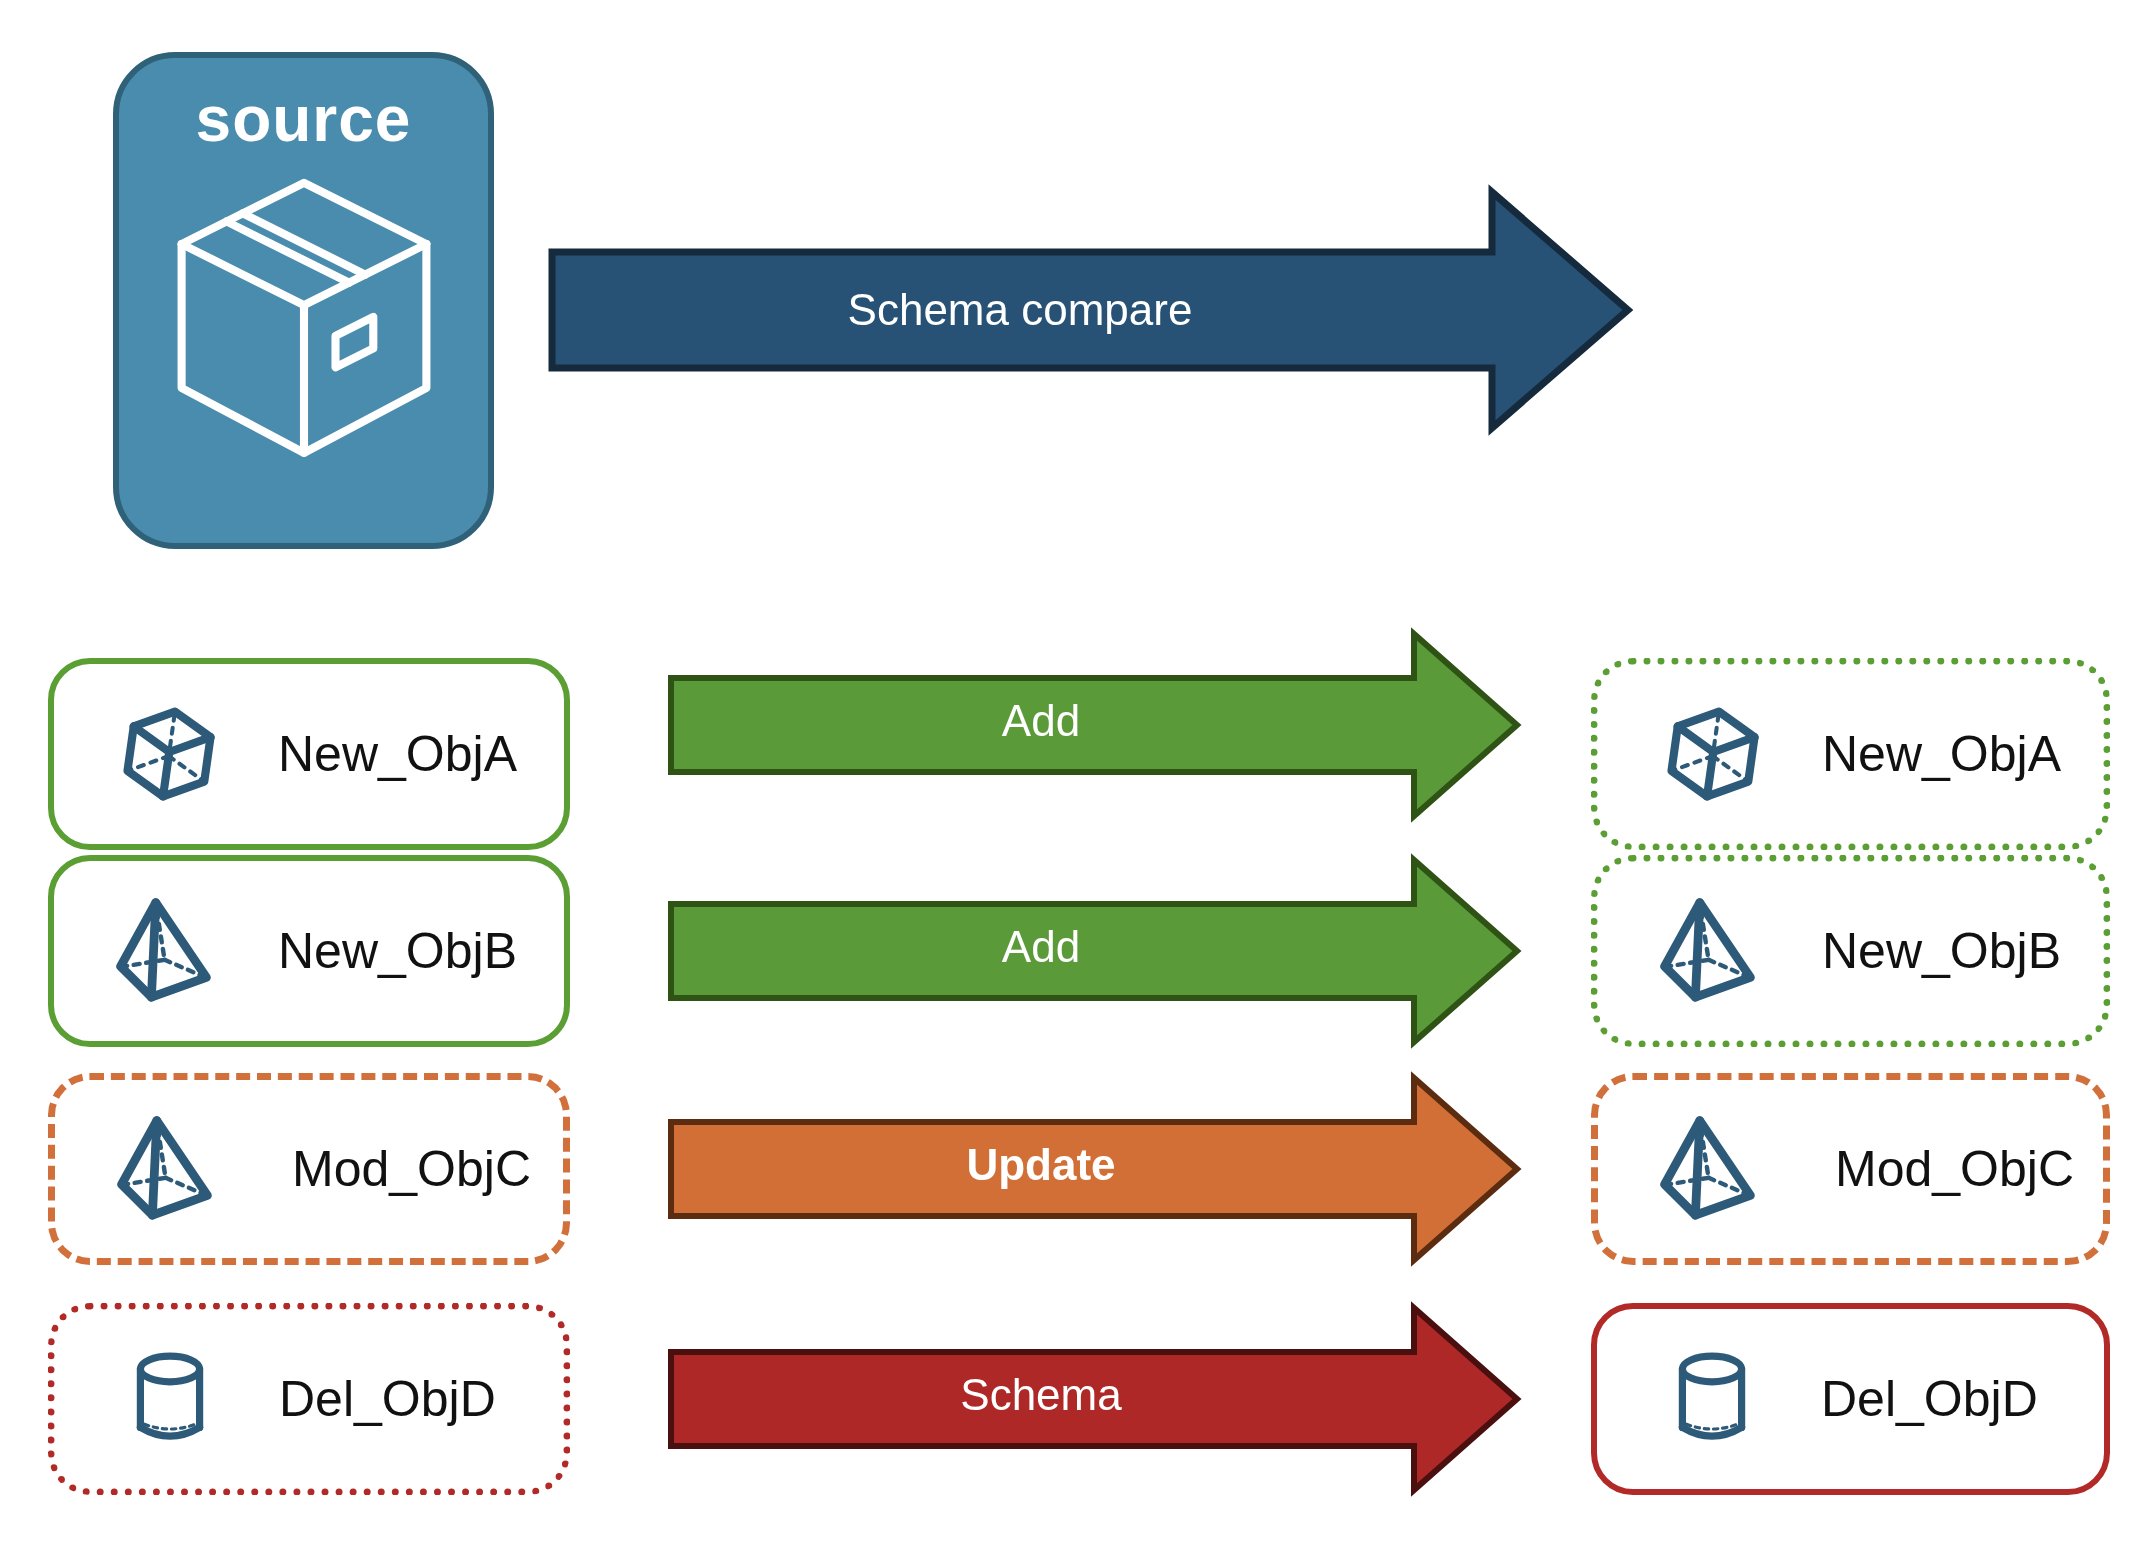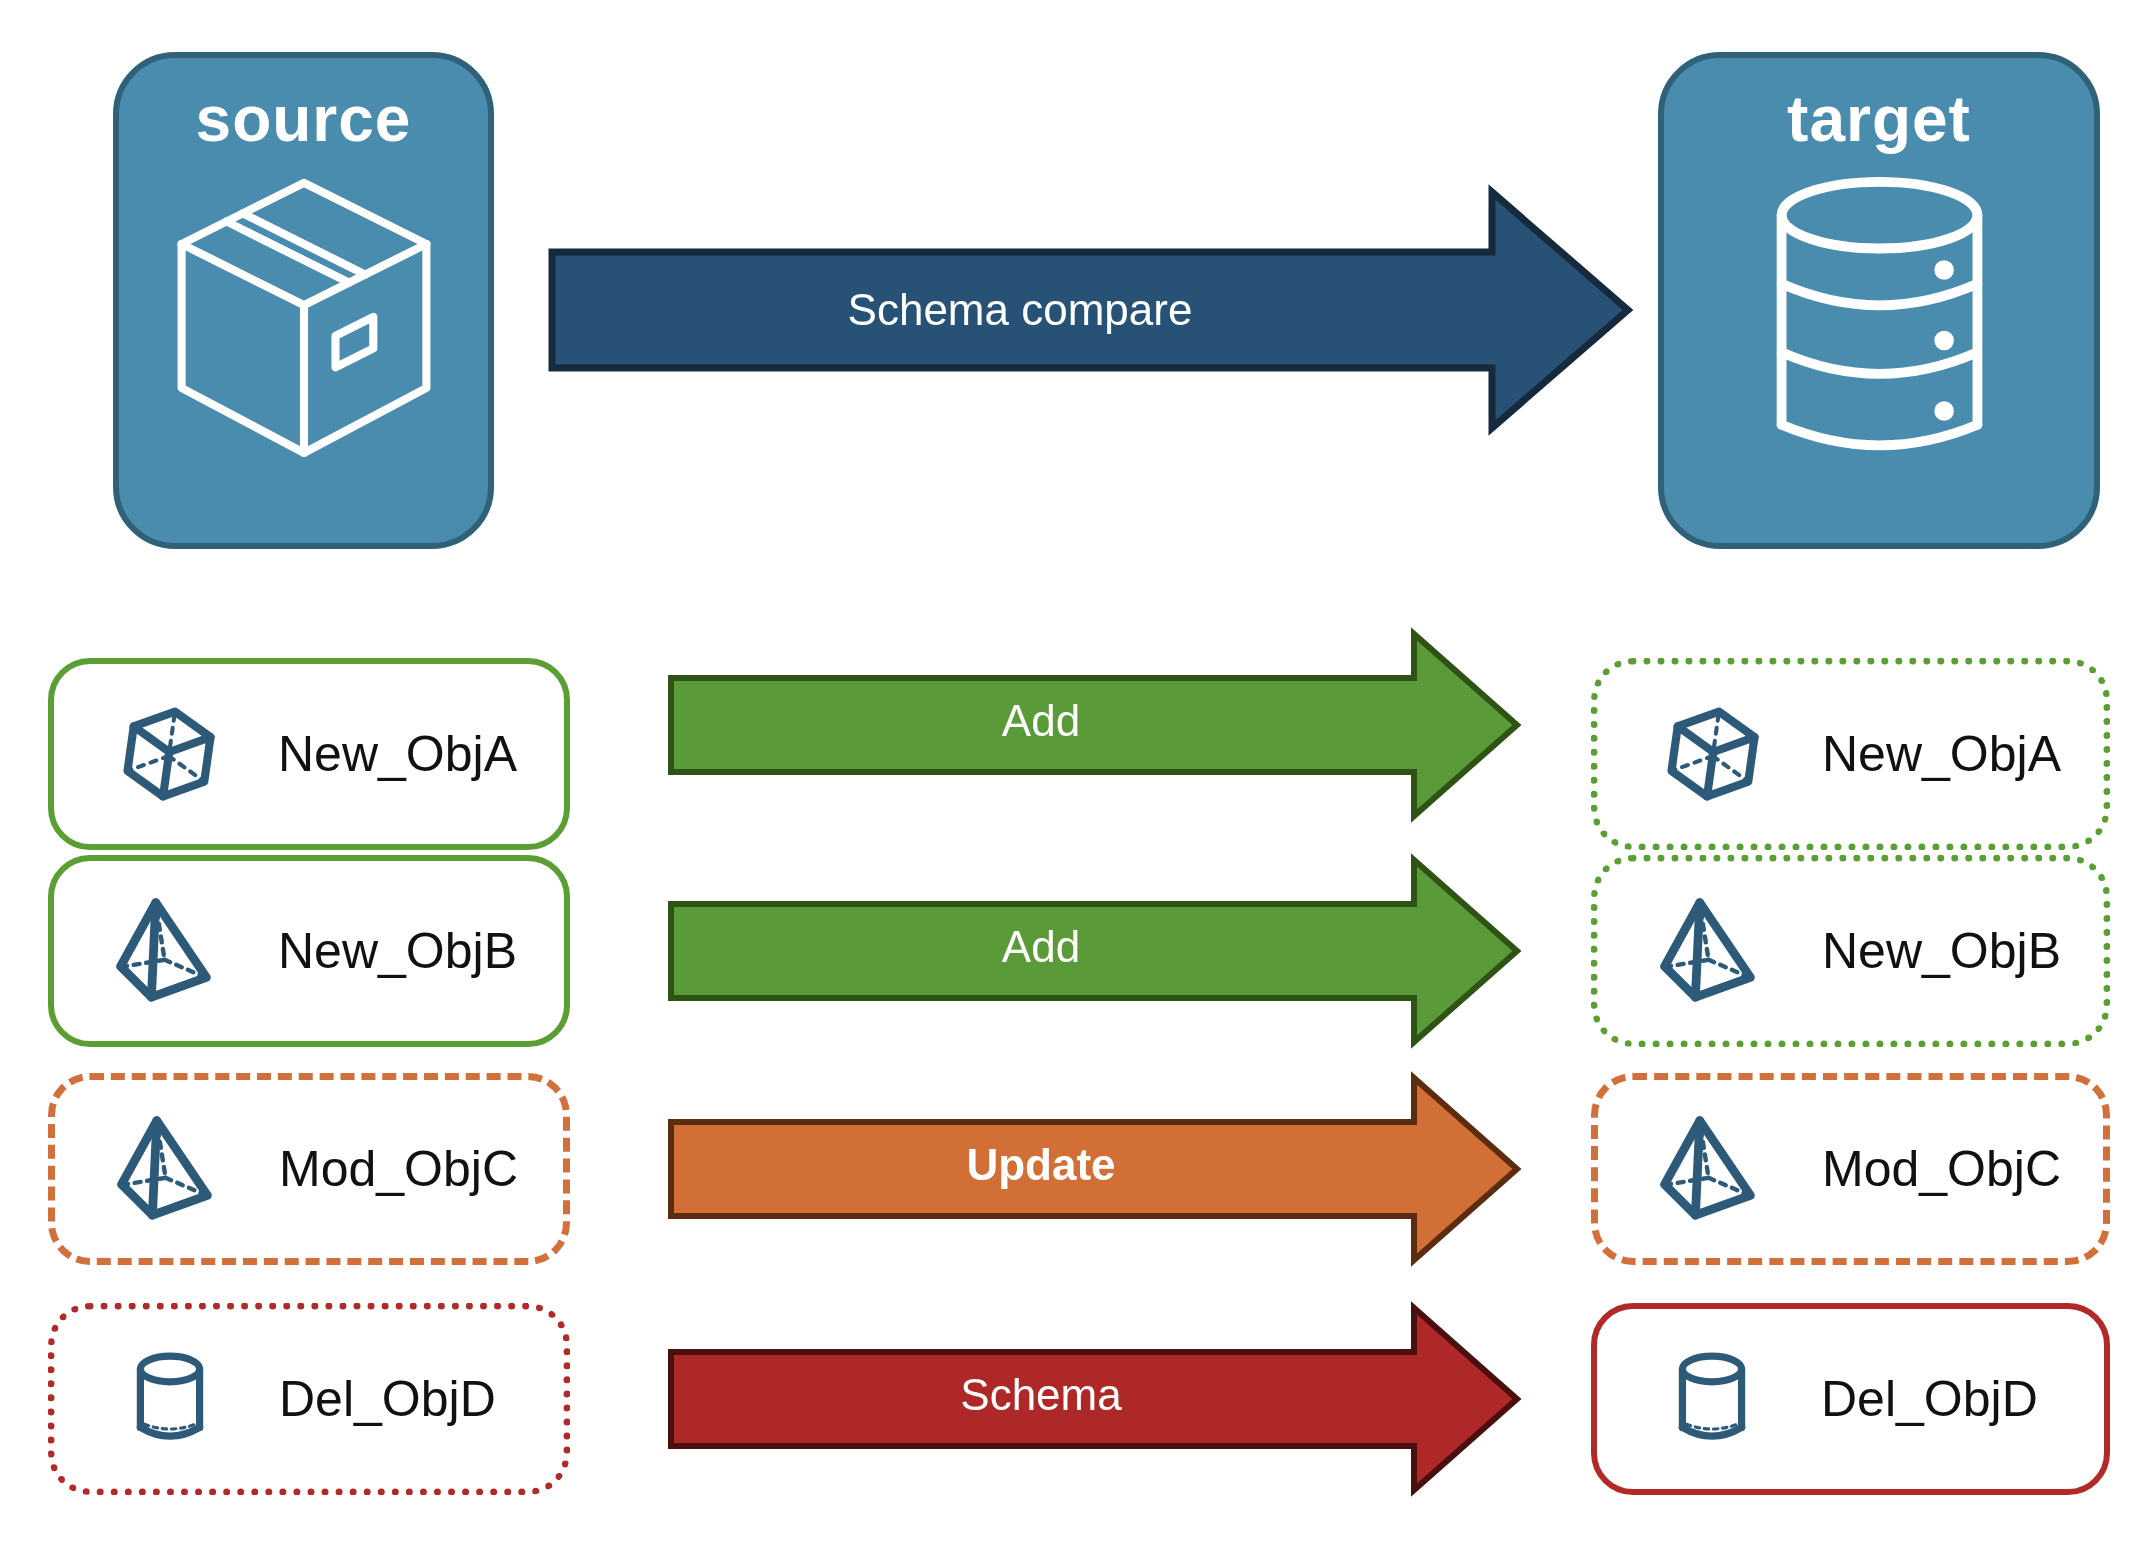--- a/index.html
+++ b/index.html
@@ -32,21 +32,21 @@
   polygon.block { stroke-linejoin:miter; }
 
   
   .obj-box { position:absolute; width:522px; height:192px; border-radius:42px; background:#ffffff;
              display:flex; align-items:center; padding-left:56px; }
   .icon-slot { width:118px; display:flex; justify-content:center; align-items:center; flex:none; }
   .icon-slot svg { color:var(--icon-stroke,#2e5a7a); }
   .obj-label { font-size:50px; color:var(--row-label,#111111); margin-left:50px; white-space:nowrap; }
   .left-col  { left:48px; }
   .right-col { left:1591px; width:519px; }
-  .r1 { top:658px; } .r2 { top:855px; } .r3 { top:1073px; } .r4 { top:1303px; }
+  .r1 { top:658px; } .r2 { top:855px; } .r3 { top:1073px;gap:13px; } .r4 { top:1303px; }
   .b-solid-green   { border:6px solid  var(--box-green); }
   .b-dotted-green  { border:7px dotted var(--box-green); }
   .b-dashed-orange { border:7px dashed var(--box-orange); }
   .b-dotted-red    { border:7px dotted var(--box-red); }
   .b-solid-red     { border:6px solid  var(--box-red); }
 </style>
 </head>
 <body>
 
 <svg width="0" height="0" style="position:absolute" aria-hidden="true">
@@ -120,26 +120,20 @@
       </svg>
   </div>
 
   <div class="block-arrow compare">
     <svg viewBox="0 0 1085 244" class="fill-compare">
       <polygon class="block" stroke-width="7" points="4,64 944,64 944,4 1080,122 944,240 944,180 4,180"></polygon>
     </svg>
     <span class="arrow-label">Schema compare</span>
   </div>
 
-  <div class="node" id="target-node">
-    <div class="node-label">target</div>
-    <svg class="node-icon" width="235" height="294" viewBox="0 0 240 300">
-        <use href="#icon-database"></use>
-      </svg>
-  </div>
 
   <div class="obj-box left-col r1 b-solid-green">
     <span class="icon-slot">
         <svg width="102" height="102" viewBox="0 0 100 100">
           <use href="#icon-cube"></use>
         </svg>
       </span>
     <span class="obj-label">New_ObjA</span>
   </div>
   <div class="block-arrow row-arrow a1">

